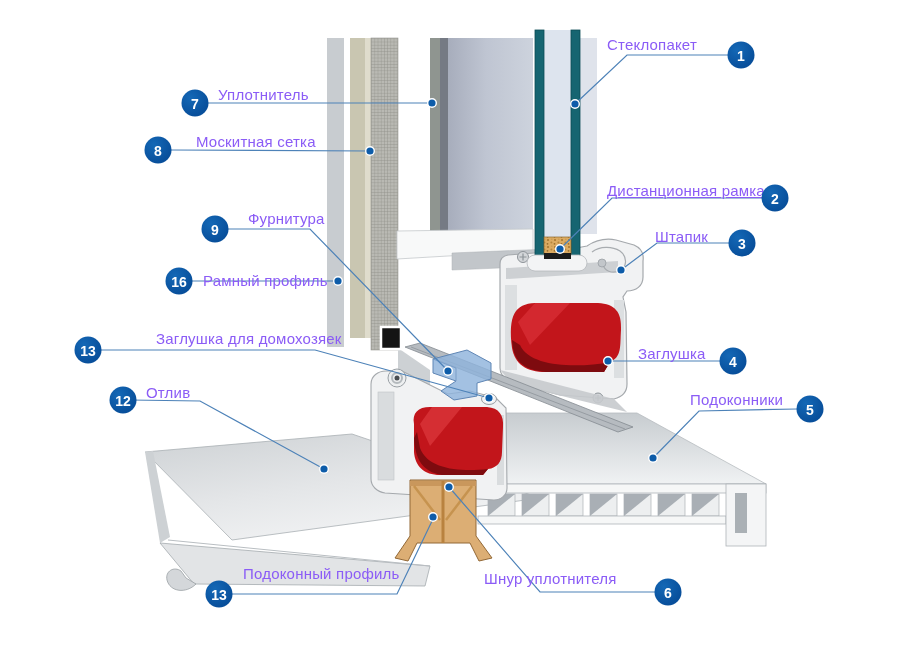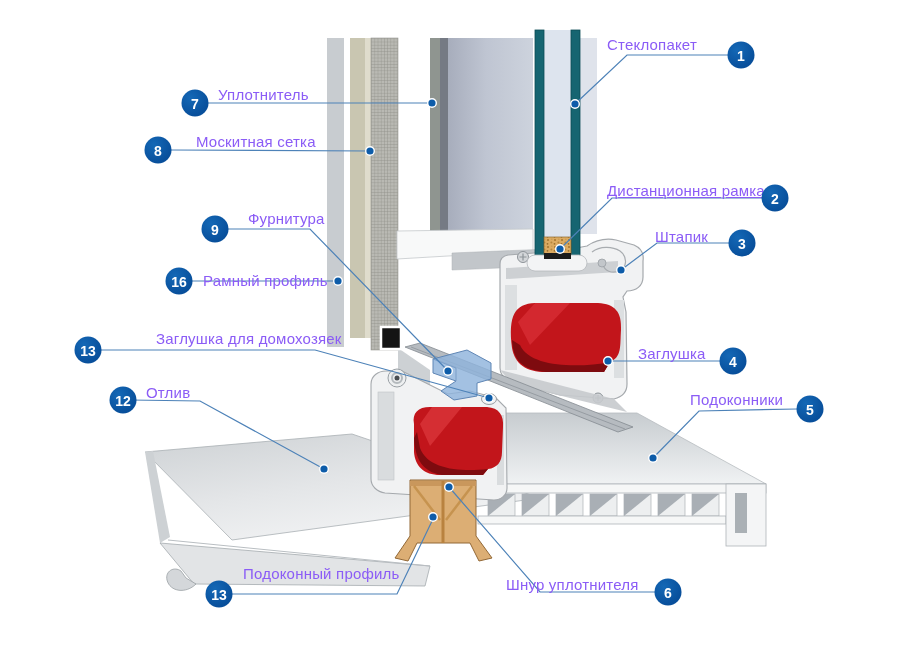--- a/index.html
+++ b/index.html
@@ -197,21 +197,21 @@
       <div class="callout-label" style="left: 607px; top: 36px;">Стеклопакет</div>
       <div class="callout-badge" style="left: 741px; top: 55px;">1</div>
       <div class="callout-label" style="left: 607px; top: 182px; text-decoration: underline;">Дистанционная рамка</div>
       <div class="callout-badge" style="left: 775px; top: 198px;">2</div>
       <div class="callout-label" style="left: 655px; top: 228px;">Штапик</div>
       <div class="callout-badge" style="left: 742px; top: 243px;">3</div>
       <div class="callout-label" style="left: 638px; top: 345px;">Заглушка</div>
       <div class="callout-badge" style="left: 733px; top: 361px;">4</div>
       <div class="callout-label" style="left: 690px; top: 391px;">Подоконники</div>
       <div class="callout-badge" style="left: 810px; top: 409px;">5</div>
-      <div class="callout-label" style="left: 506px; top: 570px; margin-top: 6px;">Шнур уплотнителя</div>
+      <div class="callout-label" style="left: 484px; top: 570px;">Шнур уплотнителя</div>
       <div class="callout-badge" style="left: 668px; top: 592px;">6</div>
       <div class="callout-label" style="left: 218px; top: 86px;">Уплотнитель</div>
       <div class="callout-badge" style="left: 195px; top: 103px;">7</div>
       <div class="callout-label" style="left: 196px; top: 133px;">Москитная сетка</div>
       <div class="callout-badge" style="left: 158px; top: 150px;">8</div>
       <div class="callout-label" style="left: 248px; top: 210px;">Фурнитура</div>
       <div class="callout-badge" style="left: 215px; top: 229px;">9</div>
       <div class="callout-label" style="left: 203px; top: 272px;">Рамный профиль</div>
       <div class="callout-badge" style="left: 179px; top: 281px;">16</div>
       <div class="callout-label" style="left: 156px; top: 330px;">Заглушка для домохозяек</div>

